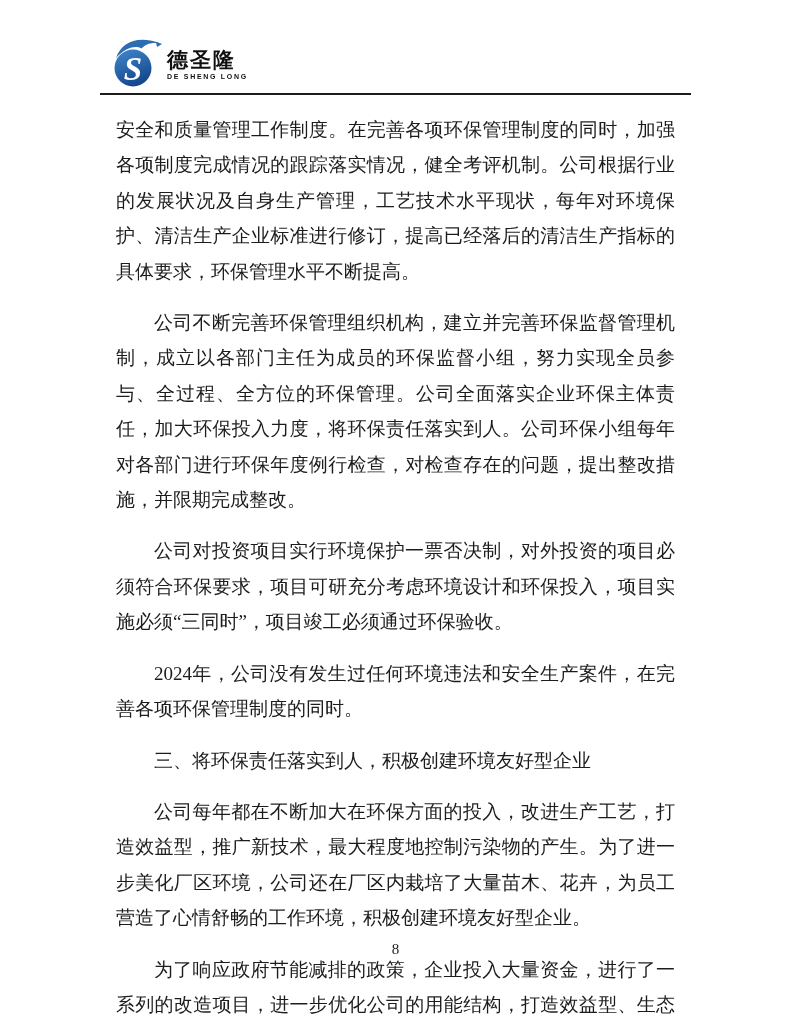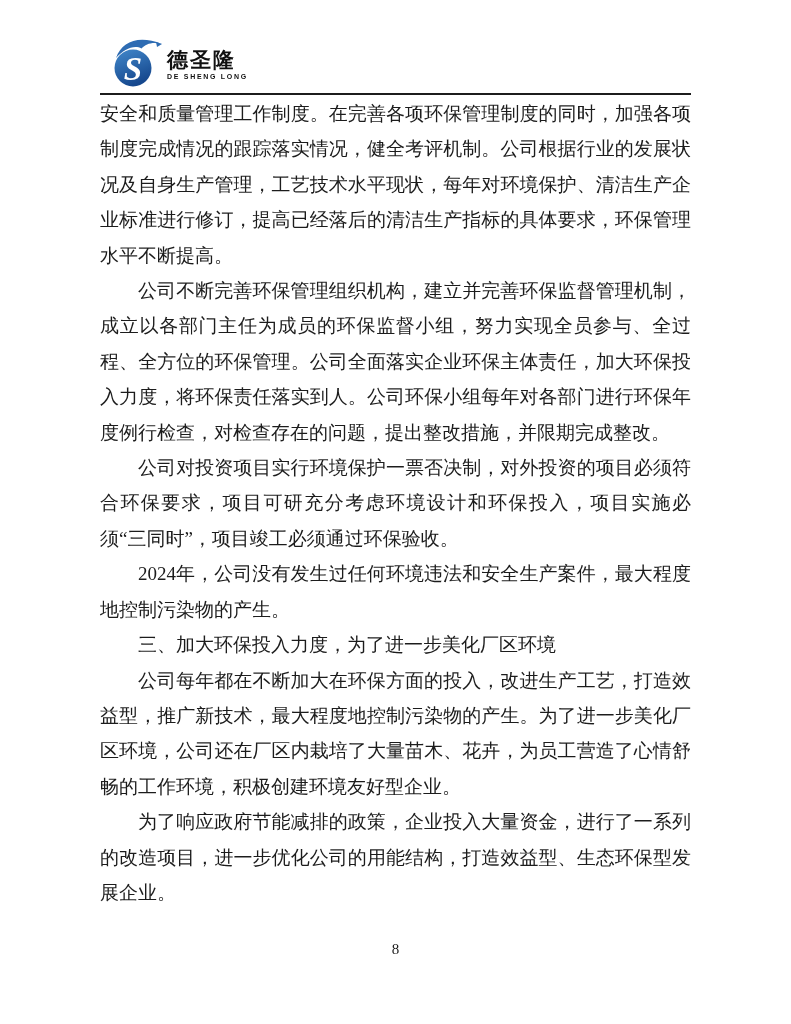--- a/index.html
+++ b/index.html
@@ -44,21 +44,21 @@
   .rule {
     position: absolute; left: 100px; top: 93px;
     width: 591px; height: 2px; background: #1c1c1c;
   }
   
   .doc {
     position: absolute; left: 100px; top: 96px; width: 591px;
     font-size: 19px; line-height: 35.4px;
     text-align: justify;
   }
-  .para { margin: 0; }
+  .para { margin: 16px; }
   .para.indent { text-indent: 2em; }
   .para.heading { text-align: left; }
   
   .footer {
     position: absolute; left: 0; right: 0; top: 941px;
     text-align: center;
     font-size: 15px; color: #1c1c1c;
   }
 </style>
 </head>
@@ -93,22 +93,22 @@
     </div>
 
   </div>
 
   <div class="rule"></div>
 
   <div class="doc">
       <p class="para">安全和质量管理工作制度。在完善各项环保管理制度的同时，加强各项制度完成情况的跟踪落实情况，健全考评机制。公司根据行业的发展状况及自身生产管理，工艺技术水平现状，每年对环境保护、清洁生产企业标准进行修订，提高已经落后的清洁生产指标的具体要求，环保管理水平不断提高。</p>
       <p class="para indent">公司不断完善环保管理组织机构，建立并完善环保监督管理机制，成立以各部门主任为成员的环保监督小组，努力实现全员参与、全过程、全方位的环保管理。公司全面落实企业环保主体责任，加大环保投入力度，将环保责任落实到人。公司环保小组每年对各部门进行环保年度例行检查，对检查存在的问题，提出整改措施，并限期完成整改。</p>
       <p class="para indent">公司对投资项目实行环境保护一票否决制，对外投资的项目必须符合环保要求，项目可研充分考虑环境设计和环保投入，项目实施必须“三同时”，项目竣工必须通过环保验收。</p>
-      <p class="para indent">2024年，公司没有发生过任何环境违法和安全生产案件，最大程度地控制污染物的产生。</p>
-      <p class="para indent heading">三、加大环保投入力度，为了进一步美化厂区环境</p>
+      <p class="para indent">2024年，公司没有发生过任何环境违法和安全生产案件，在完善各项环保管理制度的同时。</p>
+      <p class="para indent heading">三、将环保责任落实到人，积极创建环境友好型企业</p>
       <p class="para indent">公司每年都在不断加大在环保方面的投入，改进生产工艺，打造效益型，推广新技术，最大程度地控制污染物的产生。为了进一步美化厂区环境，公司还在厂区内栽培了大量苗木、花卉，为员工营造了心情舒畅的工作环境，积极创建环境友好型企业。</p>
       <p class="para indent">为了响应政府节能减排的政策，企业投入大量资金，进行了一系列的改造项目，进一步优化公司的用能结构，打造效益型、生态环保型发展企业。</p>
     </div>
 
   <div class="footer">
     <span>8</span>
   </div>
 
 </div>
 

